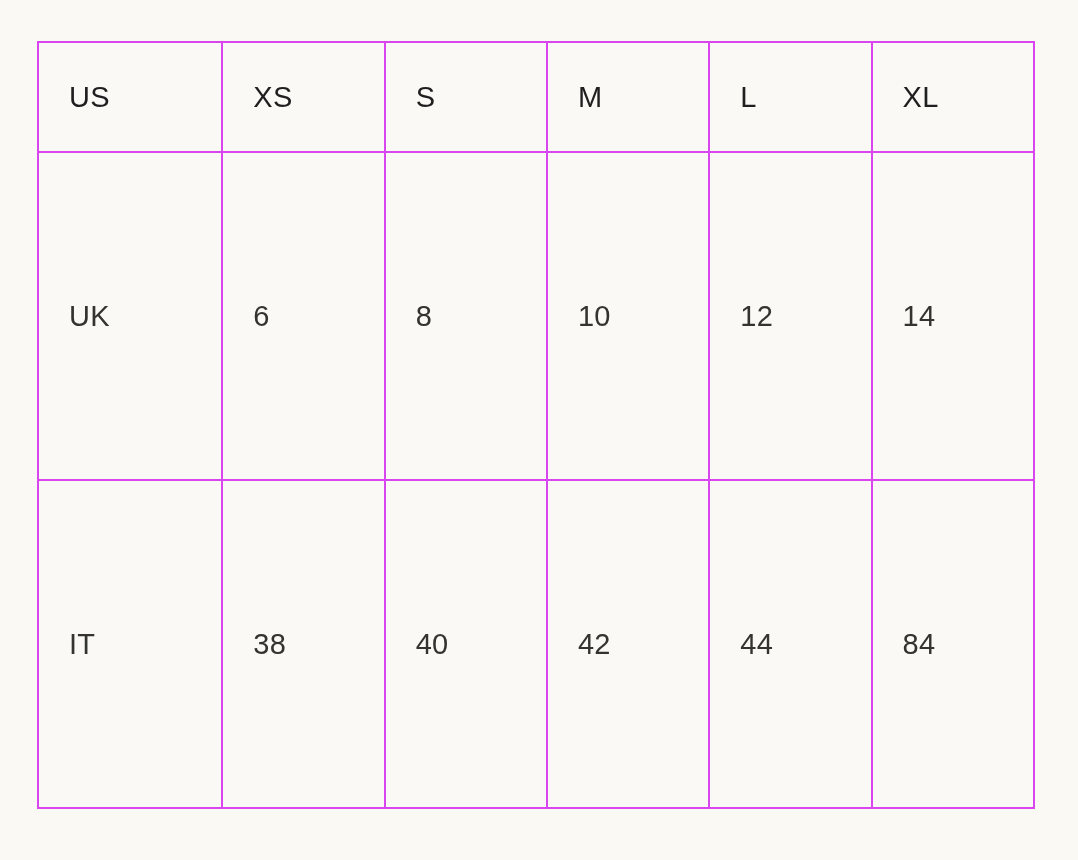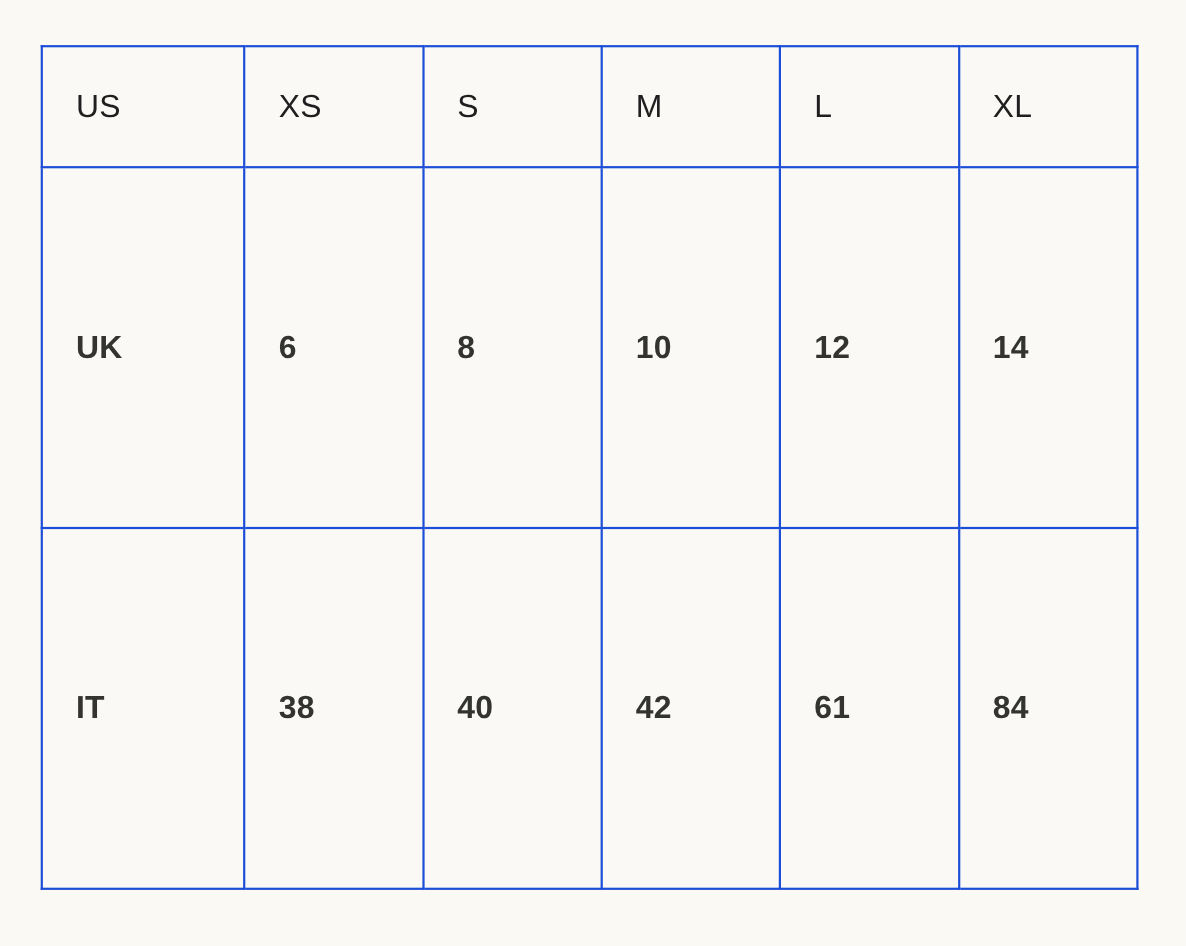--- a/index.html
+++ b/index.html
@@ -29,40 +29,40 @@
     border-collapse: collapse;
     table-layout: fixed;
     background: #faf9f6;
   }
 
   table.size-chart col.label-col { width: 184px; }
   table.size-chart col.size-col  { width: 162px; }
 
   table.size-chart th,
   table.size-chart td {
-    border: 2px solid #1d4ed8;
+    border: 2px solid #d946ef;
     padding: 0 0 0 30px;
     text-align: left;
     vertical-align: middle;
     height: 110px;
     background: #faf9f6;
     box-sizing: border-box;
   }
 
   table.size-chart thead th {
     font-size: 29px;
     font-weight: 400;
     color: #1f1f1f;
     letter-spacing: 0.2px;
   }
 
   table.size-chart tbody th,
   table.size-chart tbody td {
     font-size: 29px;
-    font-weight: 700;
+    font-weight: 400;
     color: #333330;
     letter-spacing: 0.2px;
   }
 </style>
 </head>
 <body>
 
 <div id="size-chart-wrap">
   <table class="size-chart">
     <colgroup>
@@ -90,18 +90,18 @@
         <td>8</td>
         <td>10</td>
         <td>12</td>
         <td>14</td>
       </tr>
       <tr>
         <th>IT</th>
         <td>38</td>
         <td>40</td>
         <td>42</td>
-        <td>61</td>
+        <td>44</td>
         <td>84</td>
       </tr>
     </tbody>
   </table>
 </div>
 
 </body></html>

